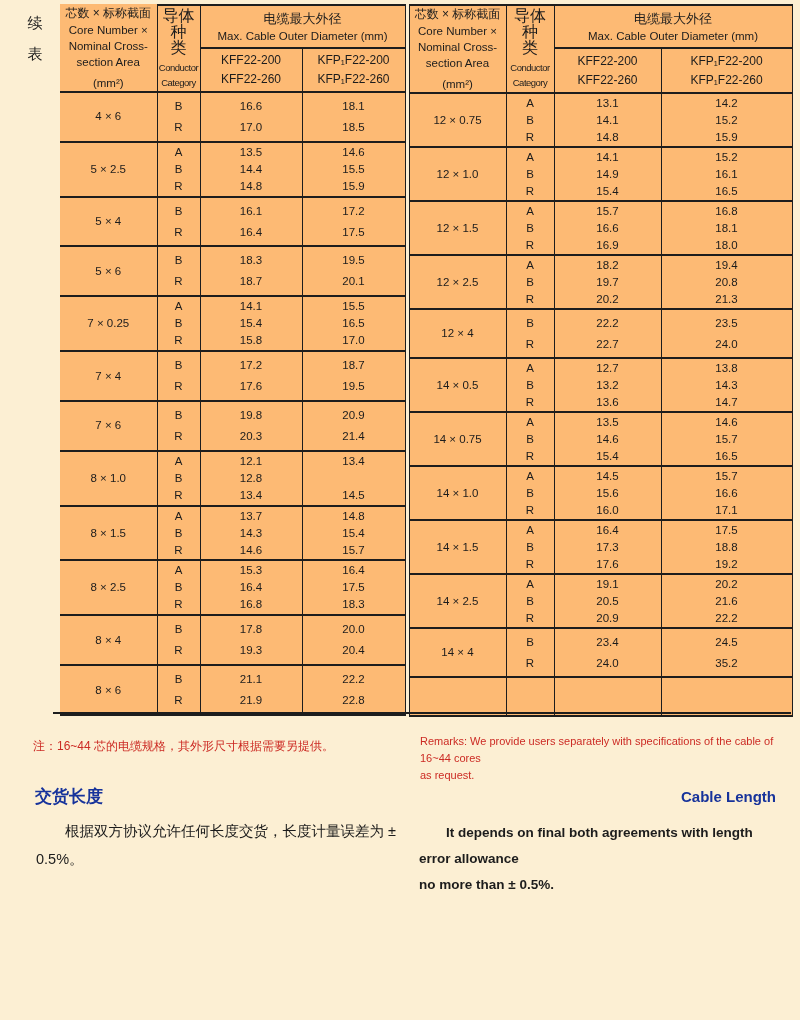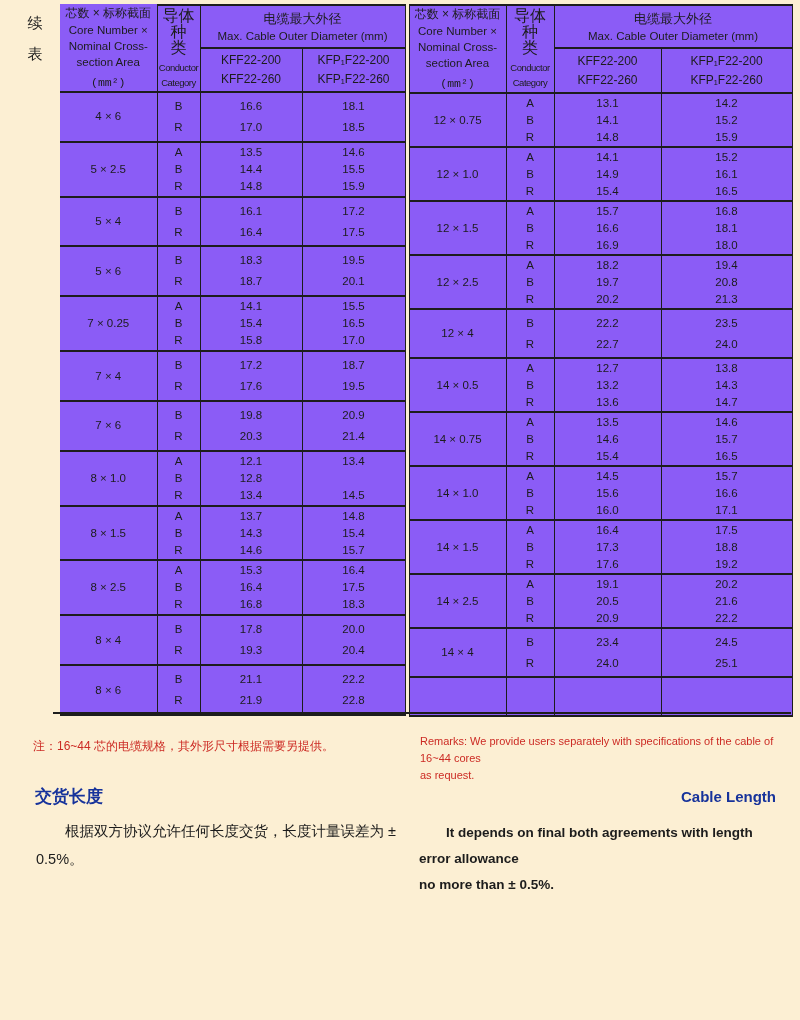--- a/index.html
+++ b/index.html
@@ -5,35 +5,35 @@
   html,body{margin:0;padding:0;}
   body{font-family:"Liberation Sans","DejaVu Sans",sans-serif;}
   .page{position:relative;width:800px;height:1020px;background:#fcefd3;overflow:hidden;color:#1c1c1c;}
 
   
   .continued{position:absolute;left:26px;top:7px;width:18px;text-align:center;
              font-size:15px;line-height:31px;color:#1c1c1c;}
 
   
   .tables{position:absolute;left:60px;top:4px;display:flex;gap:3px;align-items:stretch;}
-  table.spec{border-collapse:collapse;table-layout:fixed;height:710px;background:#8b5cf6;}
+  table.spec{border-collapse:collapse;table-layout:fixed;height:710px;background:#fdba74;}
   table.spec-left{width:345px;}
   table.spec-right{width:383px;}
   .spec th,.spec td{border:1.5px solid #1d1d1d;padding:0;margin:0;text-align:center;
                     vertical-align:middle;font-weight:normal;overflow:visible;}
   .spec thead tr.hr1{height:42px;}
   .spec thead tr.hr2{height:43px;}
   .spec thead th{border-top-width:2px;}
   .spec thead .h-core,.spec thead .h-cond,.spec thead .h-kff,.spec thead .h-kfp{border-bottom-width:2px;}
   .spec tbody td{border-bottom-width:2px;}
   .spec-left .h-core{border-top:none;border-left:none;}
   .spec-left .c-core{border-left:none;}
   .hz{font-size:12px;line-height:17px;white-space:nowrap;}
   .he{font-size:11.5px;line-height:16px;white-space:nowrap;}
-  .he-mm{margin-top:5px;font-family:Liberation Mono, monospace;}
+  .he-mm{margin-top:5px;}
   .hc-zh{font-size:16px;line-height:16px;}
   .hc-en{font-size:9.5px;letter-spacing:-0.5px;line-height:15px;white-space:nowrap;}
   .hc-en1{margin-top:4px;}
   .hd-zh{font-size:13px;line-height:19px;}
   .hd-en{font-size:11.5px;line-height:16px;}
   .hk{font-size:12px;line-height:19px;white-space:nowrap;}
   .spec tbody td{font-size:11.5px;}
   .spec tr.g2{height:49px;}
   .spec tr.g3{height:54px;}
   .spec tr.g2 .ln{line-height:21px;}
@@ -568,21 +568,21 @@
             <td class="c-cat">
               <div class="ln">B</div>
               <div class="ln">R</div>
             </td>
             <td class="c-val">
               <div class="ln">23.4</div>
               <div class="ln">24.0</div>
             </td>
             <td class="c-val">
               <div class="ln">24.5</div>
-              <div class="ln">25.1</div>
+              <div class="ln">35.2</div>
             </td>
           </tr>
           <tr class="g0">
             <td class="c-core">
               <div class="ln">&nbsp;</div>
             </td>
             <td class="c-cat"></td>
             <td class="c-val"></td>
             <td class="c-val"></td>
           </tr>

